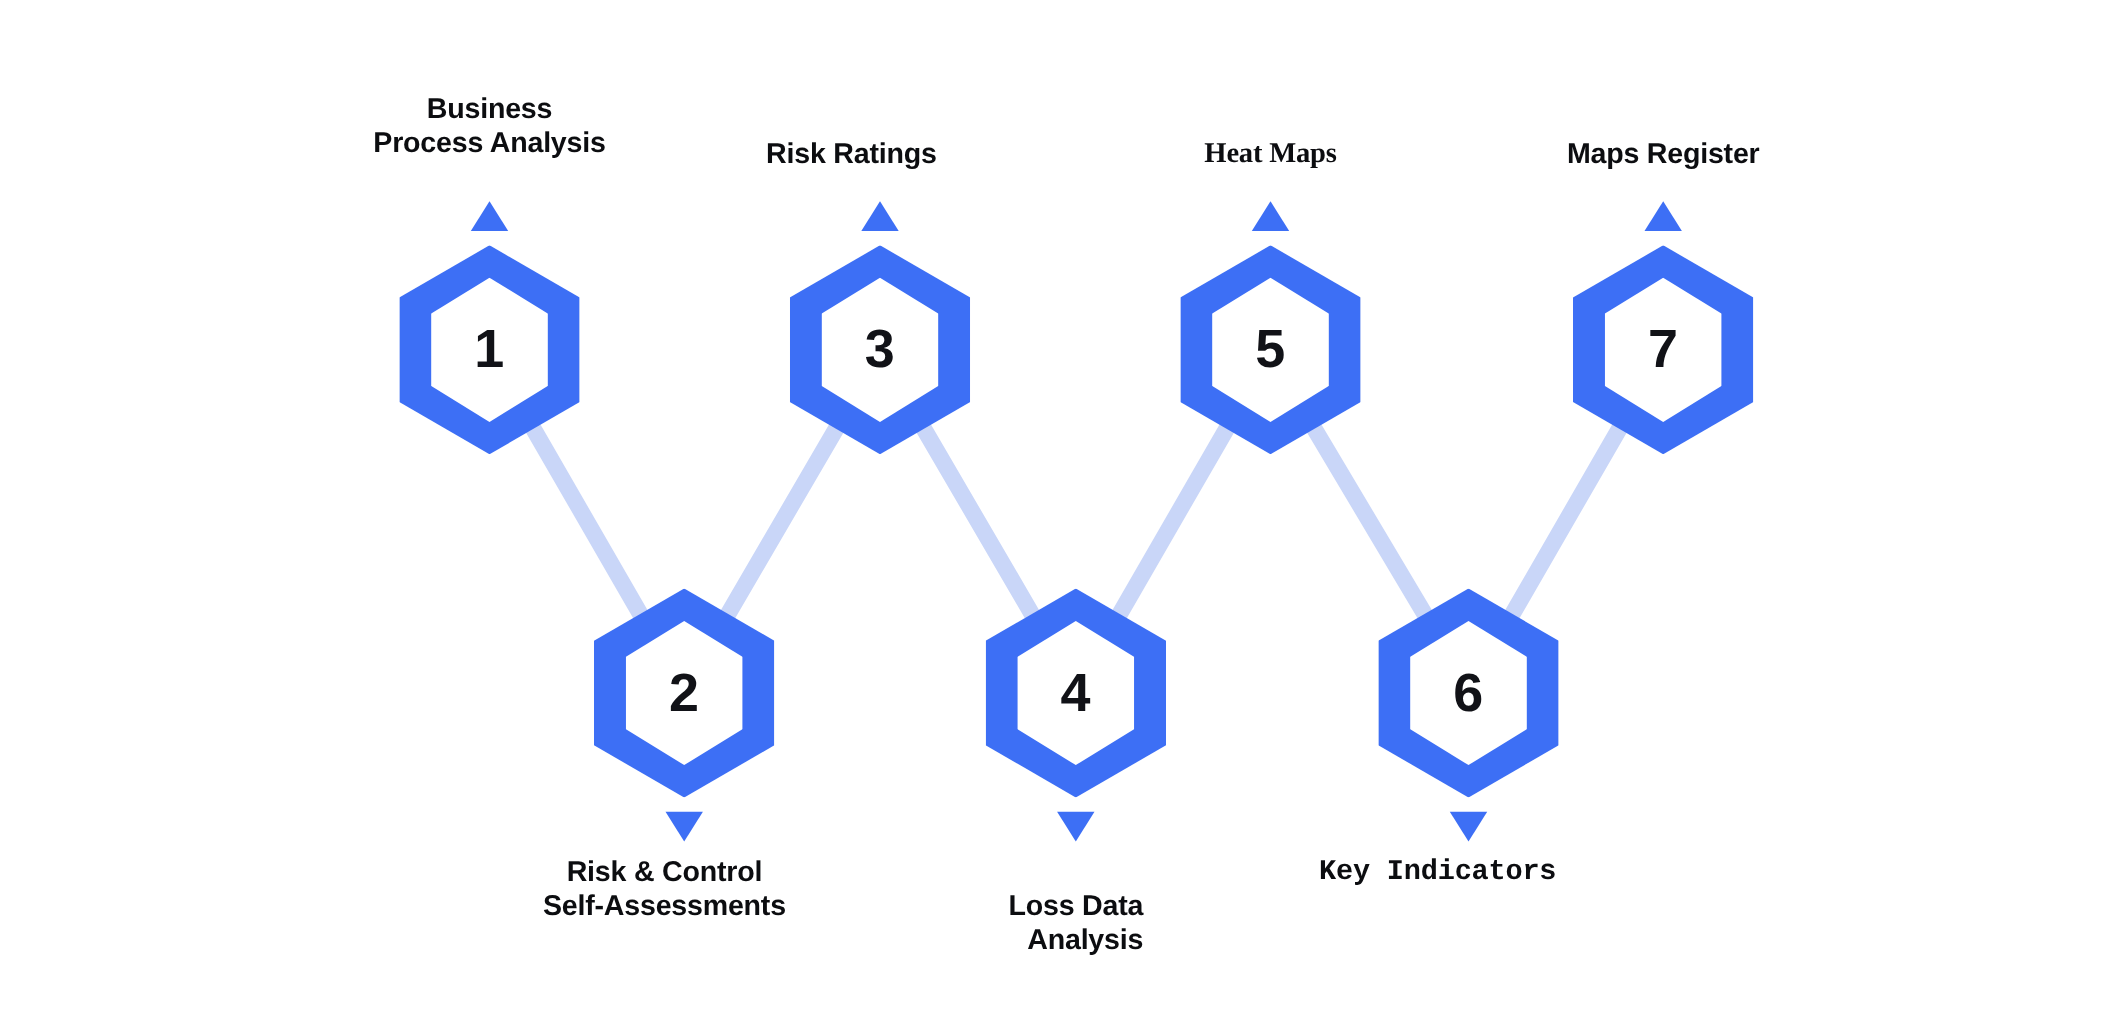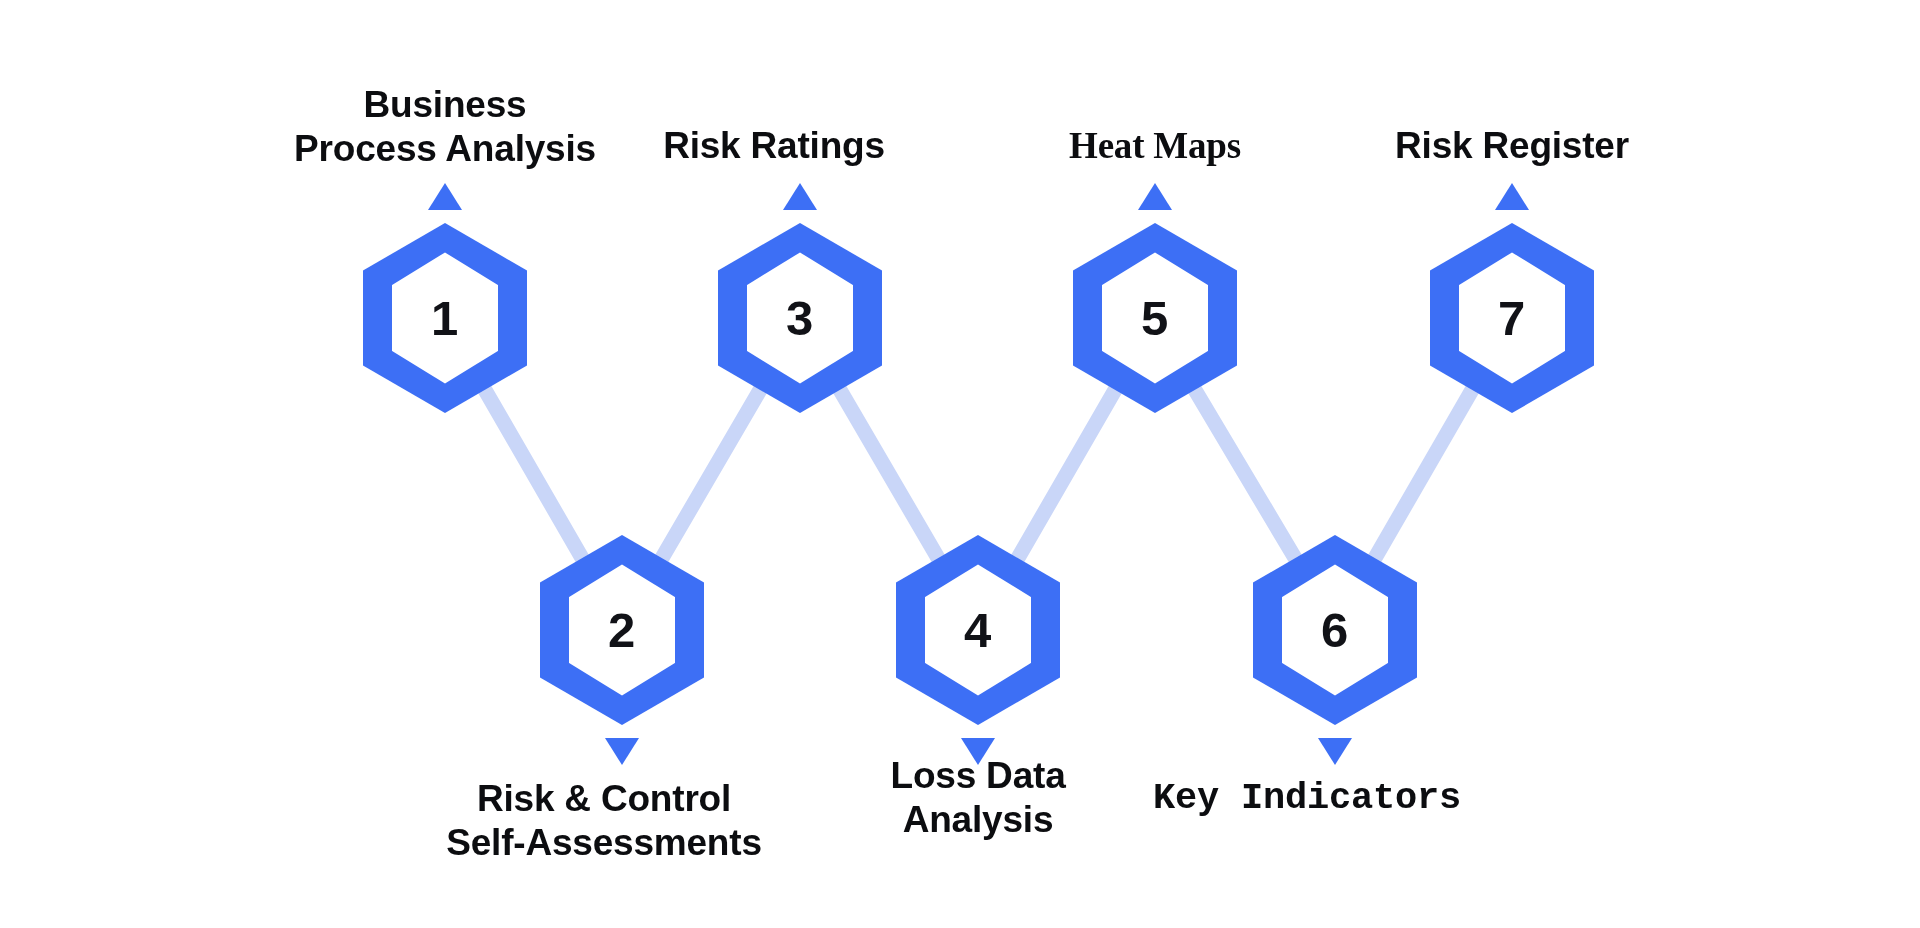--- a/index.html
+++ b/index.html
@@ -90,21 +90,21 @@
     border-left: 17px solid transparent;
     border-right: 17px solid transparent;
     border-top: 27px solid var(--accent, #3d6ff5);
   }
 
   
   .label {
     position: absolute;
     transform: translateX(-50%);
     text-align: center;
-    font-size: 37px;
+    font-size: 26px;
     font-weight: 700;
     color: #0c0d10;
     line-height: 1.18;
     white-space: pre-line;
     letter-spacing: -0.2px;
   }
   .label.top   {  }
   .label.bottom{ }
 </style>
 </head>
@@ -144,21 +144,21 @@
         <div class="hex-number">3</div>
       </div>
       <div class="arrow up" style="left: 800px; --accent: #3d6ff5; top: 183px;"></div>
       <div class="label top" style="left: 774px; top: 124px;">Risk Ratings</div>
       <div class="node" style="left: 978px; top: 630px; --accent: #3d6ff5;">
         <div class="hex-outer"></div>
         <div class="hex-inner"></div>
         <div class="hex-number">4</div>
       </div>
       <div class="arrow down" style="left: 978px; --accent: #3d6ff5; top: 738px;"></div>
-      <div class="label bottom" style="left: 978px; top: 754px;">Loss Data
+      <div class="label bottom" style="left: 978px; top: 808px; text-align: right;">Loss Data
 Analysis</div>
       <div class="node" style="left: 1155px; top: 318px; --accent: #3d6ff5;">
         <div class="hex-outer"></div>
         <div class="hex-inner"></div>
         <div class="hex-number">5</div>
       </div>
       <div class="arrow up" style="left: 1155px; --accent: #3d6ff5; top: 183px;"></div>
       <div class="label top" style="left: 1155px; top: 124px; font-family: Liberation Serif, serif;">Heat Maps</div>
       <div class="node" style="left: 1335px; top: 630px; --accent: #3d6ff5;">
         <div class="hex-outer"></div>
@@ -166,16 +166,16 @@
         <div class="hex-number">6</div>
       </div>
       <div class="arrow down" style="left: 1335px; --accent: #3d6ff5; top: 738px;"></div>
       <div class="label bottom" style="left: 1307px; top: 777px; font-family: Liberation Mono, monospace;">Key Indicators</div>
       <div class="node" style="left: 1512px; top: 318px; --accent: #3d6ff5;">
         <div class="hex-outer"></div>
         <div class="hex-inner"></div>
         <div class="hex-number">7</div>
       </div>
       <div class="arrow up" style="left: 1512px; --accent: #3d6ff5; top: 183px;"></div>
-      <div class="label top" style="left: 1512px; top: 124px;">Risk Register</div>
+      <div class="label top" style="left: 1512px; top: 124px;">Maps Register</div>
     </div>
 
 </div>
 
 </body></html>

